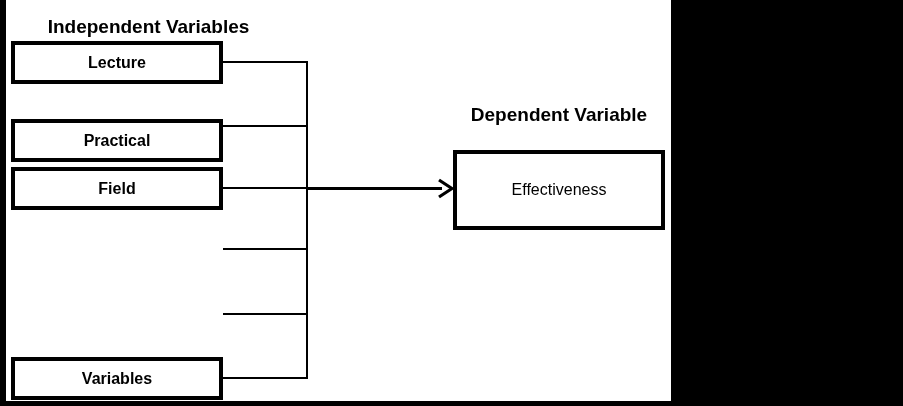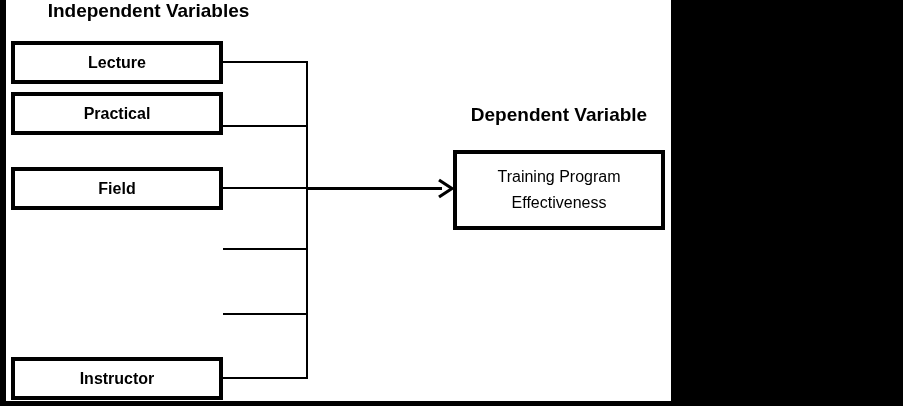--- a/index.html
+++ b/index.html
@@ -27,21 +27,21 @@
   
   .sec-title{
     position:absolute;
     font-size:19px;
     font-weight:700;
     color:var(--ink);
     text-align:center;
     letter-spacing:0px;
     white-space:nowrap;
   }
-  .ind-title{left:11px;top:0;width:275px;}
+  .ind-title{left:11px;top:16px;width:275px;}
   .dep-title{left:447px;top:104px;width:224px;}
 
   
   .vbox{
     position:absolute;
     left:11px;
     width:212px;
     height:43px;
     box-sizing:border-box;
     border:4px solid var(--ink);
@@ -119,44 +119,43 @@
 
   <div class="mask mask-left"></div>
   <div class="mask mask-right"></div>
   <div class="mask mask-bottom"></div>
 
   <div class="sec-title ind-title">Independent Variables</div>
 
   <div class="vbox" style="top:41px">
     <span class="lbl">Lecture</span>
   </div>
-  <div class="vbox" style="top:92px">
+  <div class="vbox" style="top:119px">
     <span class="lbl">Practical</span>
   </div>
   <div class="vbox" style="top:167px">
     <span class="lbl">Field</span>
   </div>
   <div class="vbox" style="top:357px">
-    <span class="lbl">Instructor</span>
+    <span class="lbl">Variables</span>
   </div>
 
   <div class="hline" style="top:61px"></div>
   <div class="hline" style="top:125px"></div>
   <div class="hline" style="top:187px"></div>
   <div class="hline" style="top:248px"></div>
   <div class="hline" style="top:313px"></div>
   <div class="hline" style="top:377px"></div>
 
   <div class="spine"></div>
 
   <div class="arrow-line"></div>
   <svg class="arrow-head" viewBox="0 0 17 21">
     <polyline points="2,2 15,10.5 2,19" fill="none" stroke="#000000" stroke-width="3.2"></polyline>
   </svg>
 
   <div class="sec-title dep-title">Dependent Variable</div>
 
   <div class="dep-box">
-    <div class="dep-line">Training Program</div>
     <div class="dep-line">Effectiveness</div>
   </div>
 
 </div>
 
 </body></html>

